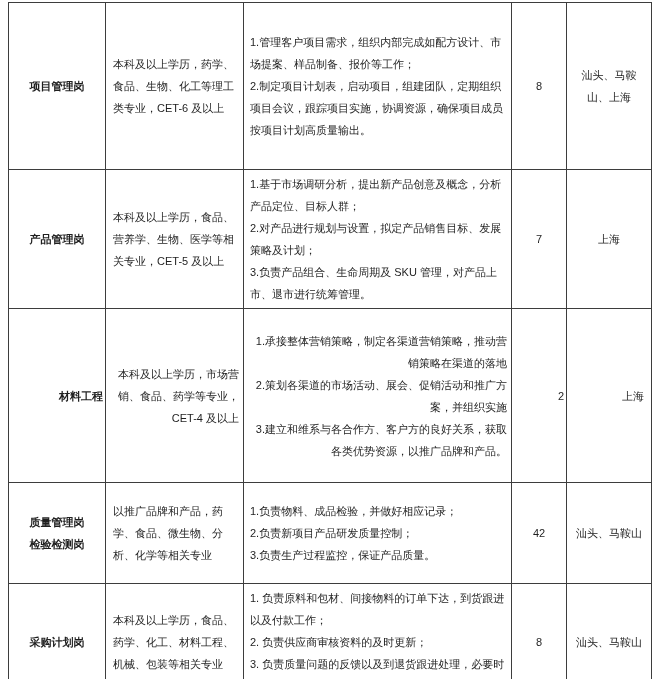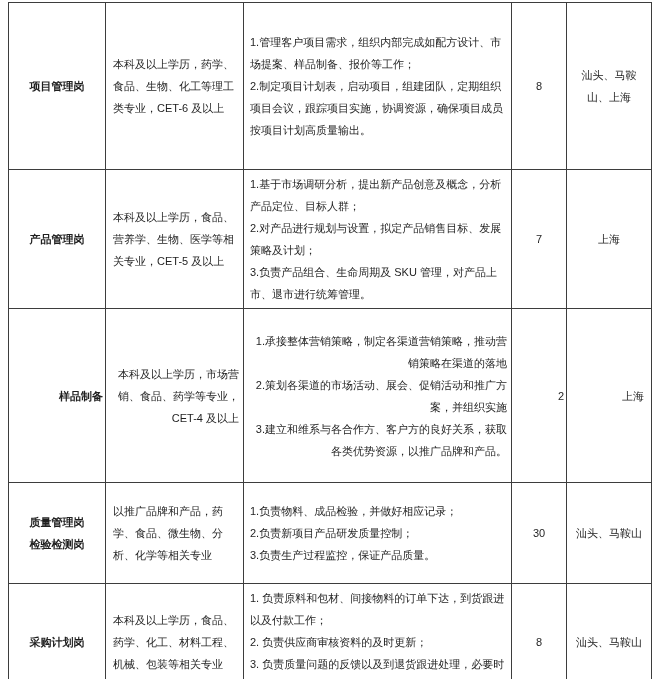--- a/index.html
+++ b/index.html
@@ -89,36 +89,36 @@
       <tr class="r1">
         <td class="c-pos">产品管理岗</td>
         <td class="c-req">本科及以上学历，食品、营养学、生物、医学等相关专业，CET-5 及以上</td>
         <td class="c-resp">1.基于市场调研分析，提出新产品创意及概念，分析产品定位、目标人群；
 2.对产品进行规划与设置，拟定产品销售目标、发展策略及计划；
 3.负责产品组合、生命周期及 SKU 管理，对产品上市、退市进行统筹管理。</td>
         <td class="c-count">7</td>
         <td class="c-loc">上海</td>
       </tr>
       <tr class="r2">
-        <td class="c-pos">样品制备</td>
+        <td class="c-pos">材料工程</td>
         <td class="c-req">本科及以上学历，市场营销、食品、药学等专业，CET-4 及以上</td>
         <td class="c-resp">1.承接整体营销策略，制定各渠道营销策略，推动营销策略在渠道的落地
 2.策划各渠道的市场活动、展会、促销活动和推广方案，并组织实施
 3.建立和维系与各合作方、客户方的良好关系，获取各类优势资源，以推广品牌和产品。</td>
         <td class="c-count">2</td>
         <td class="c-loc">上海</td>
       </tr>
       <tr class="r3">
         <td class="c-pos">质量管理岗
 检验检测岗</td>
         <td class="c-req">以推广品牌和产品，药学、食品、微生物、分析、化学等相关专业</td>
         <td class="c-resp">1.负责物料、成品检验，并做好相应记录；
 2.负责新项目产品研发质量控制；
 3.负责生产过程监控，保证产品质量。</td>
-        <td class="c-count">30</td>
+        <td class="c-count">42</td>
         <td class="c-loc">汕头、马鞍山</td>
       </tr>
       <tr class="r4">
         <td class="c-pos">采购计划岗</td>
         <td class="c-req">本科及以上学历，食品、药学、化工、材料工程、机械、包装等相关专业</td>
         <td class="c-resp">1. 负责原料和包材、间接物料的订单下达，到货跟进以及付款工作；
 2. 负责供应商审核资料的及时更新；
 3. 负责质量问题的反馈以及到退货跟进处理，必要时请采购主管协助。</td>
         <td class="c-count">8</td>
         <td class="c-loc">汕头、马鞍山</td>

